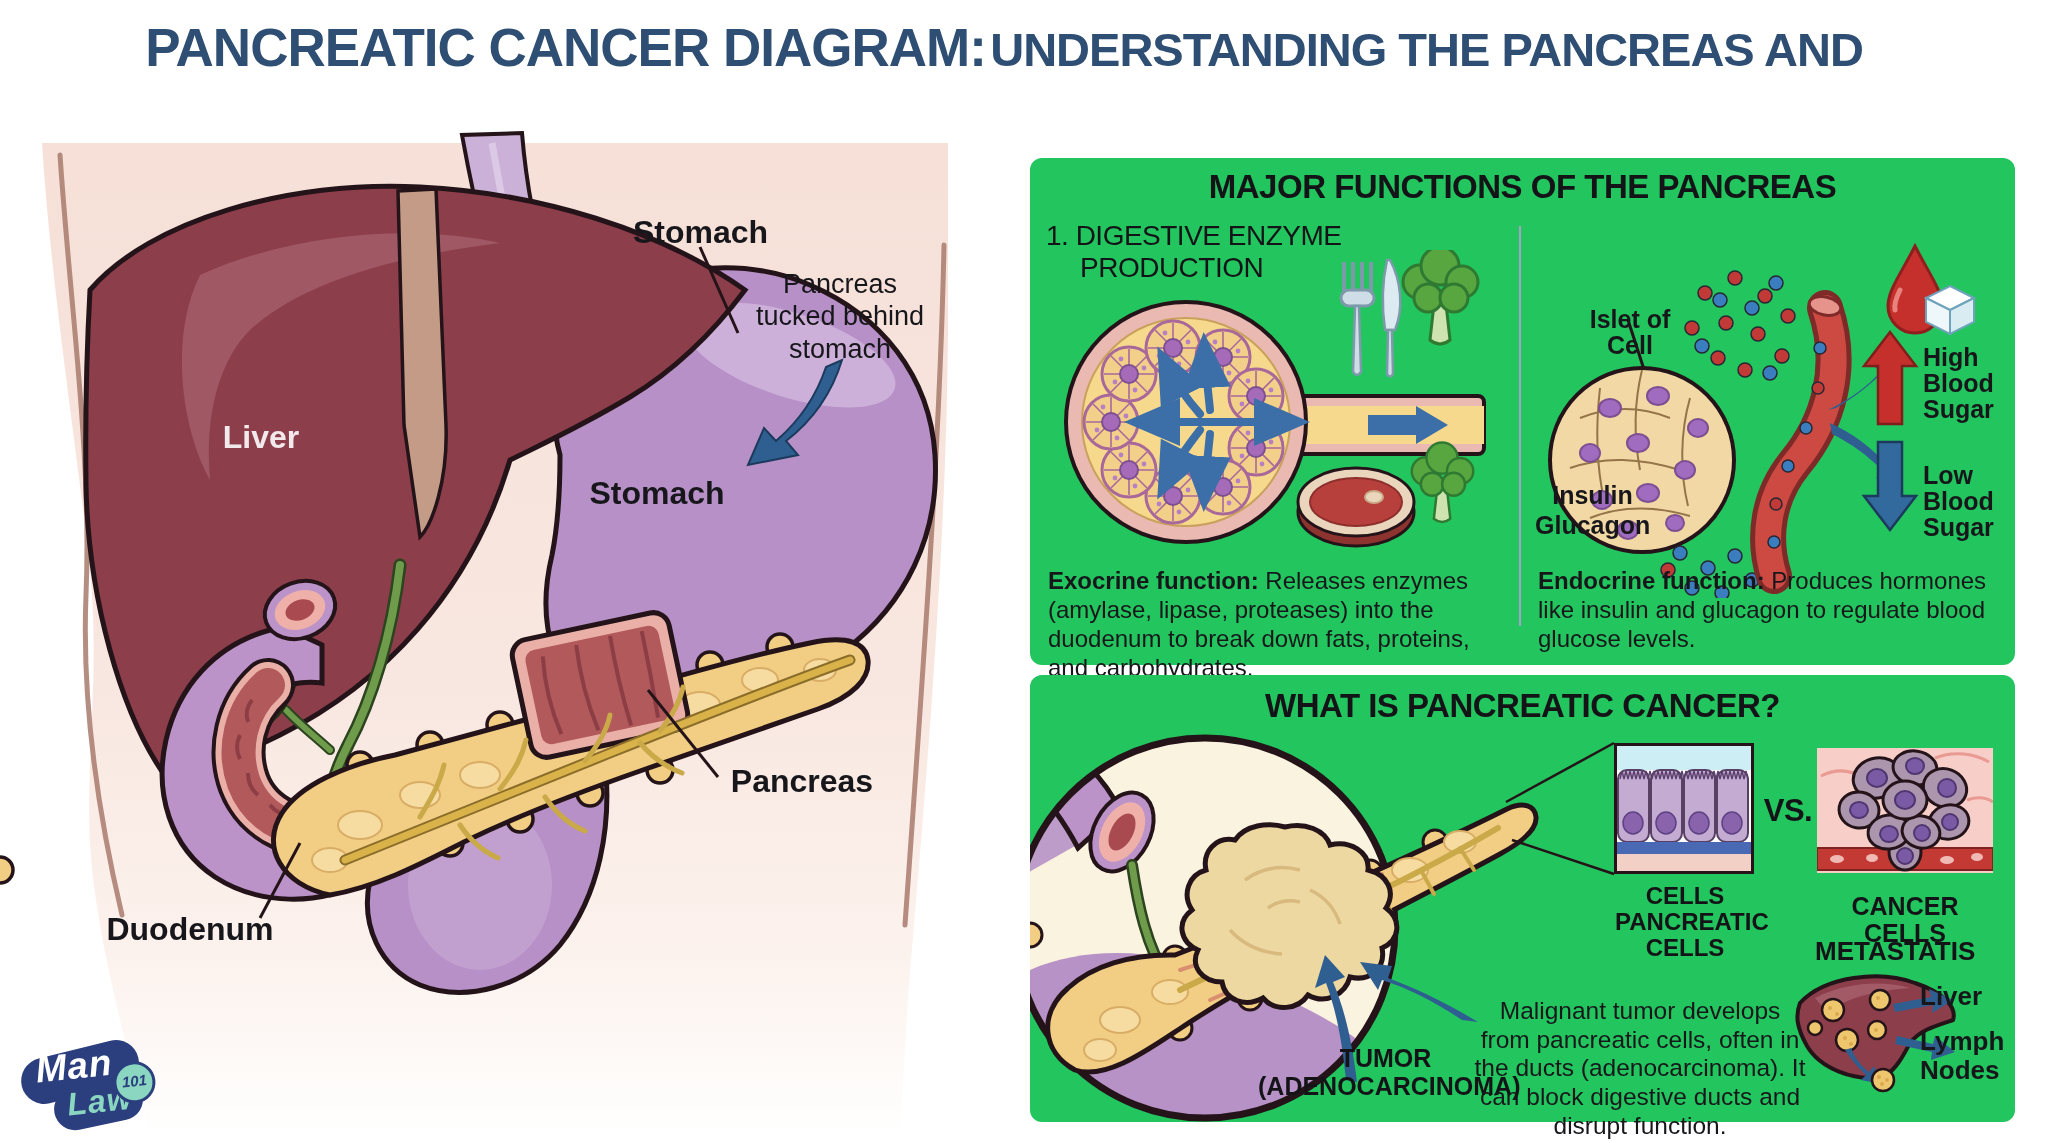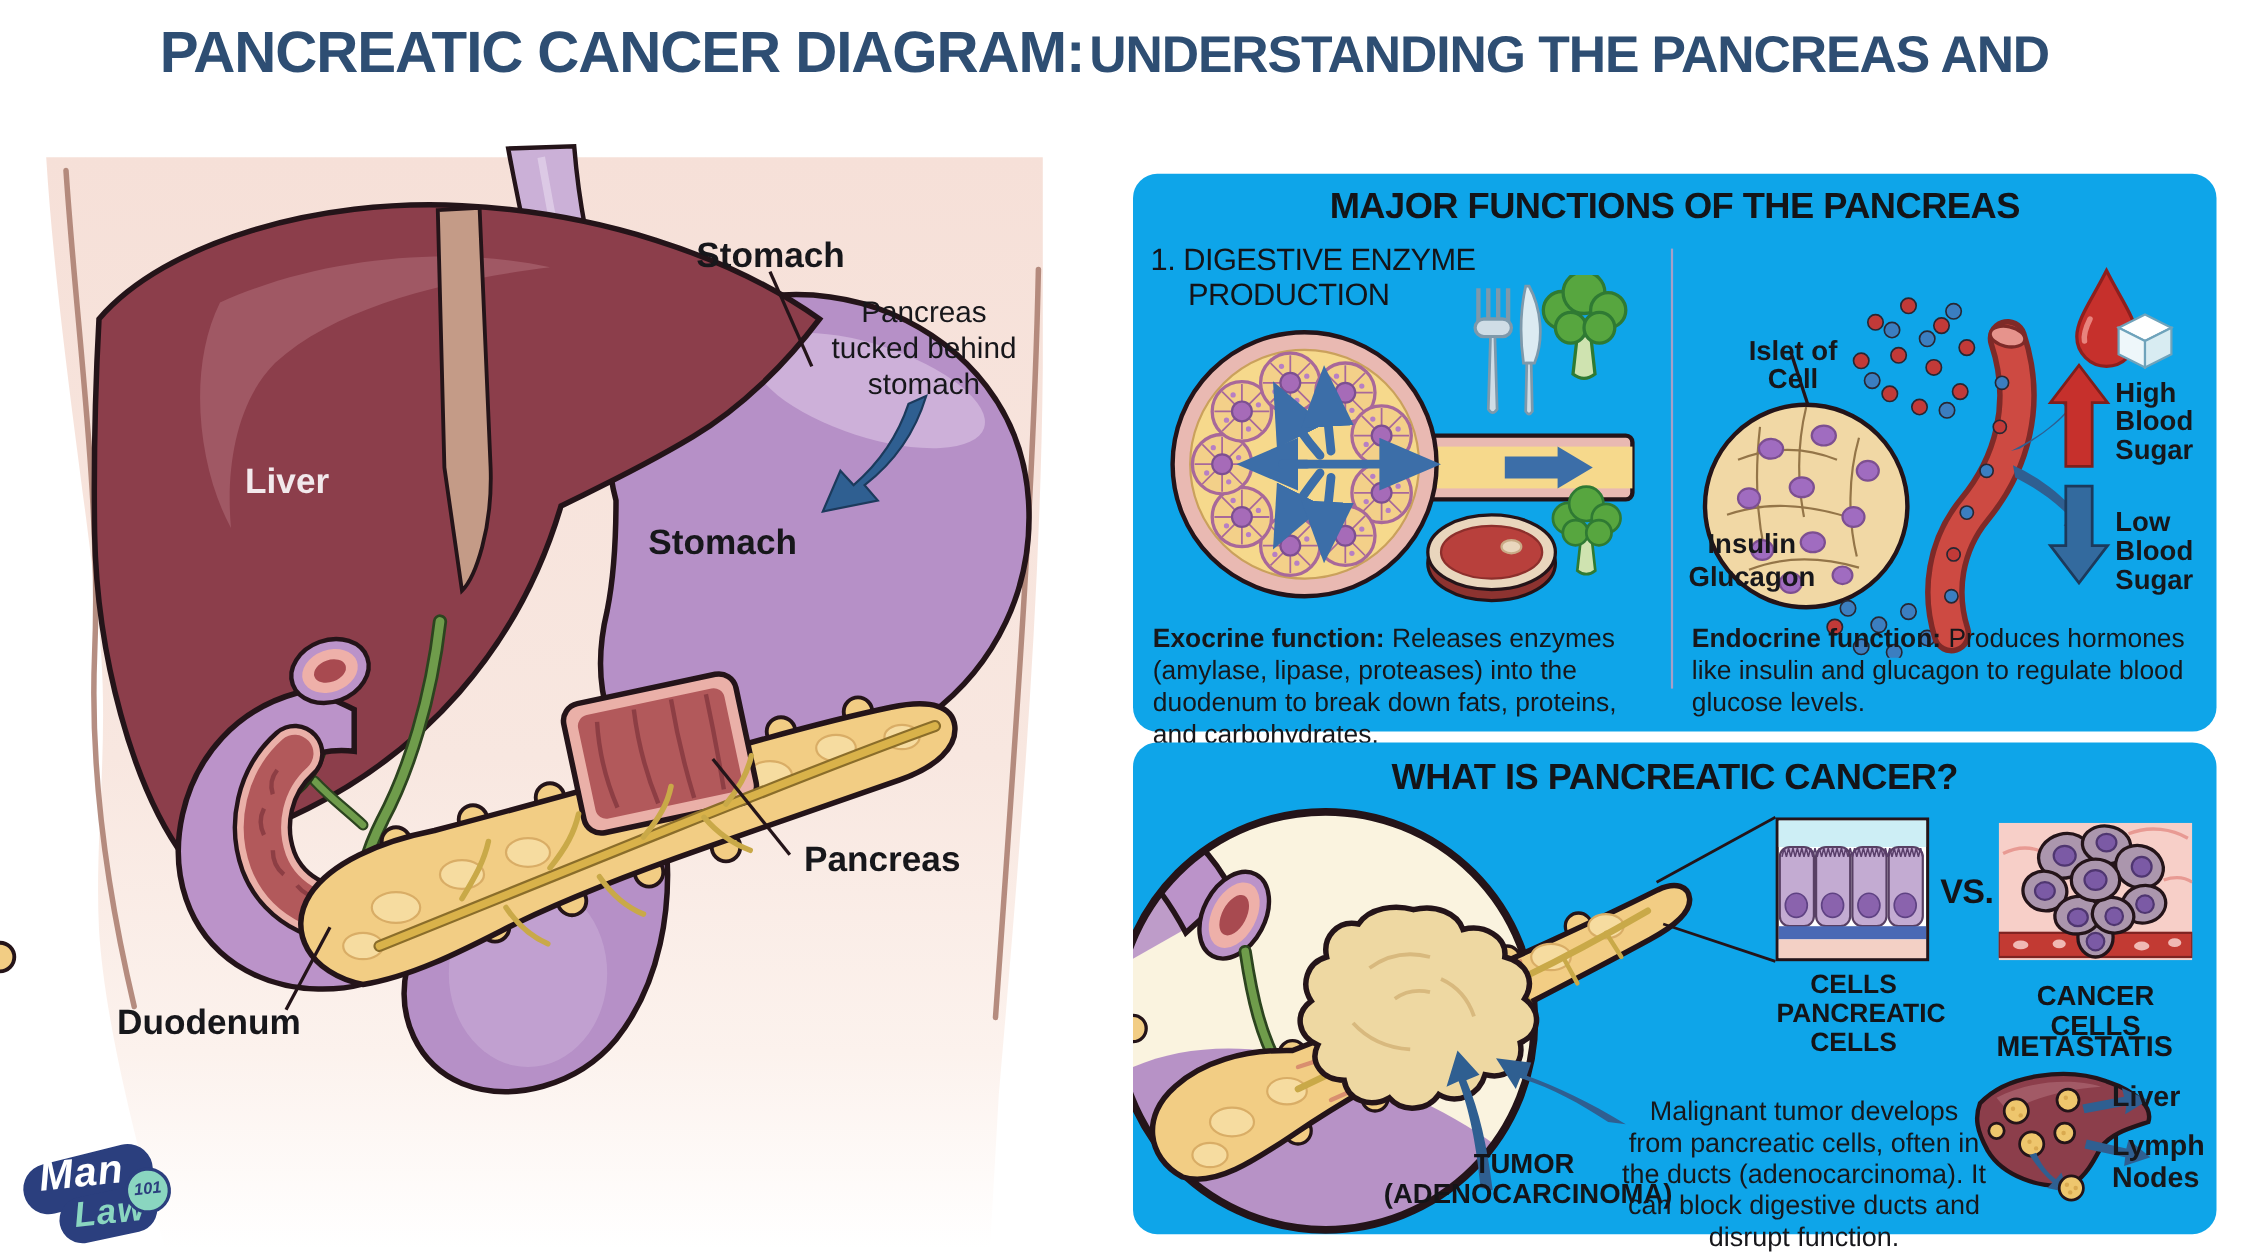--- a/index.html
+++ b/index.html
@@ -4,21 +4,21 @@
 <style>
   html,body{margin:0;padding:0;background:#fff;}
   #canvas{position:relative;width:2048px;height:1143px;background:#ffffff;overflow:hidden;
           font-family:"Liberation Sans","DejaVu Sans",sans-serif;color:#1a1a1e;}
   .abs{position:absolute;}
   
   .title{left:0;right:40px;top:18px;text-align:center;color:#2e4e73;font-weight:700;line-height:1.12;}
   .title .t-strong{font-size:53px;letter-spacing:-1px;}
   .title .t-rest{font-size:47px;letter-spacing:-1px;}
   
-  .panel{background:#0ea5e9;border-radius:22px;}
+  .panel{background:#22c55e;border-radius:12px;}
   .panel-title{font-size:33px;font-weight:800;color:#141418;text-align:center;letter-spacing:-.5px;}
   .col-head{font-size:28px;font-weight:400;color:#141418;line-height:1.15;padding-left:34px;text-indent:-34px;letter-spacing:-.5px;}
   .body-txt{font-size:24px;line-height:1.21;color:#17171b;font-weight:500;}
   .body-txt b{font-weight:800;}
   .mini-lbl{font-size:25px;font-weight:700;color:#17171b;line-height:1.04;}
   .cap{font-size:24px;font-weight:800;color:#141418;text-align:center;line-height:1.08;}
   .divider{width:2px;background:#a79fc8;}
   
   .an-lbl{font-size:32px;font-weight:600;color:#17171b;text-align:center;line-height:1.2;}
   

